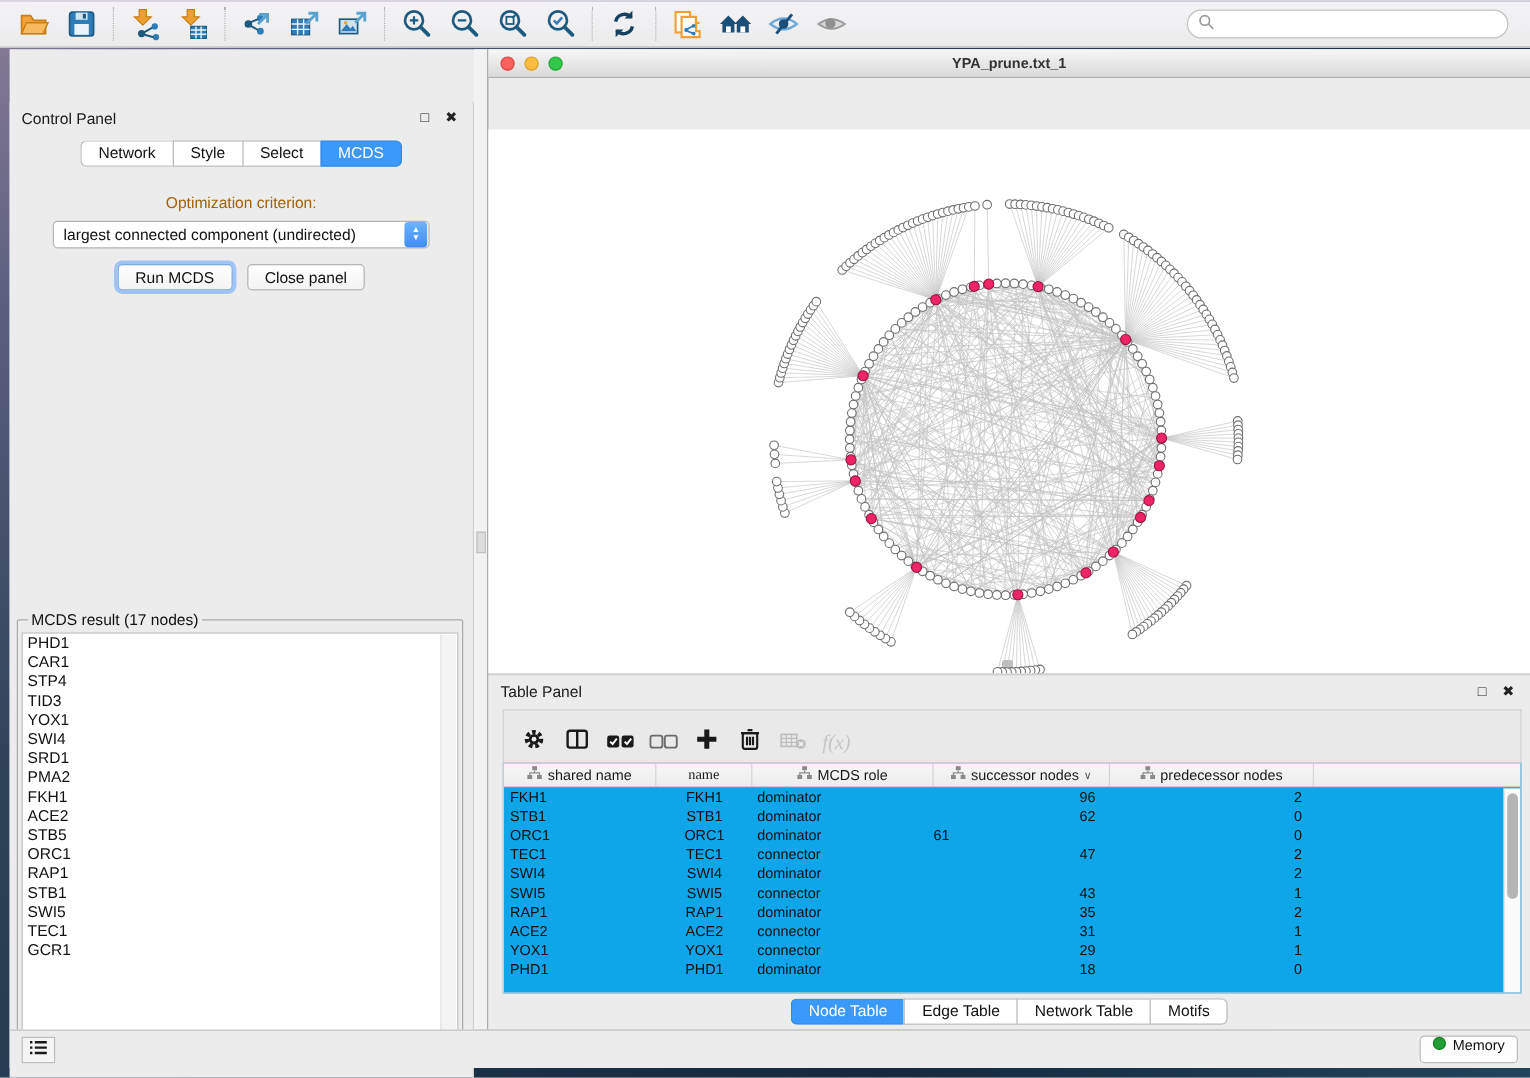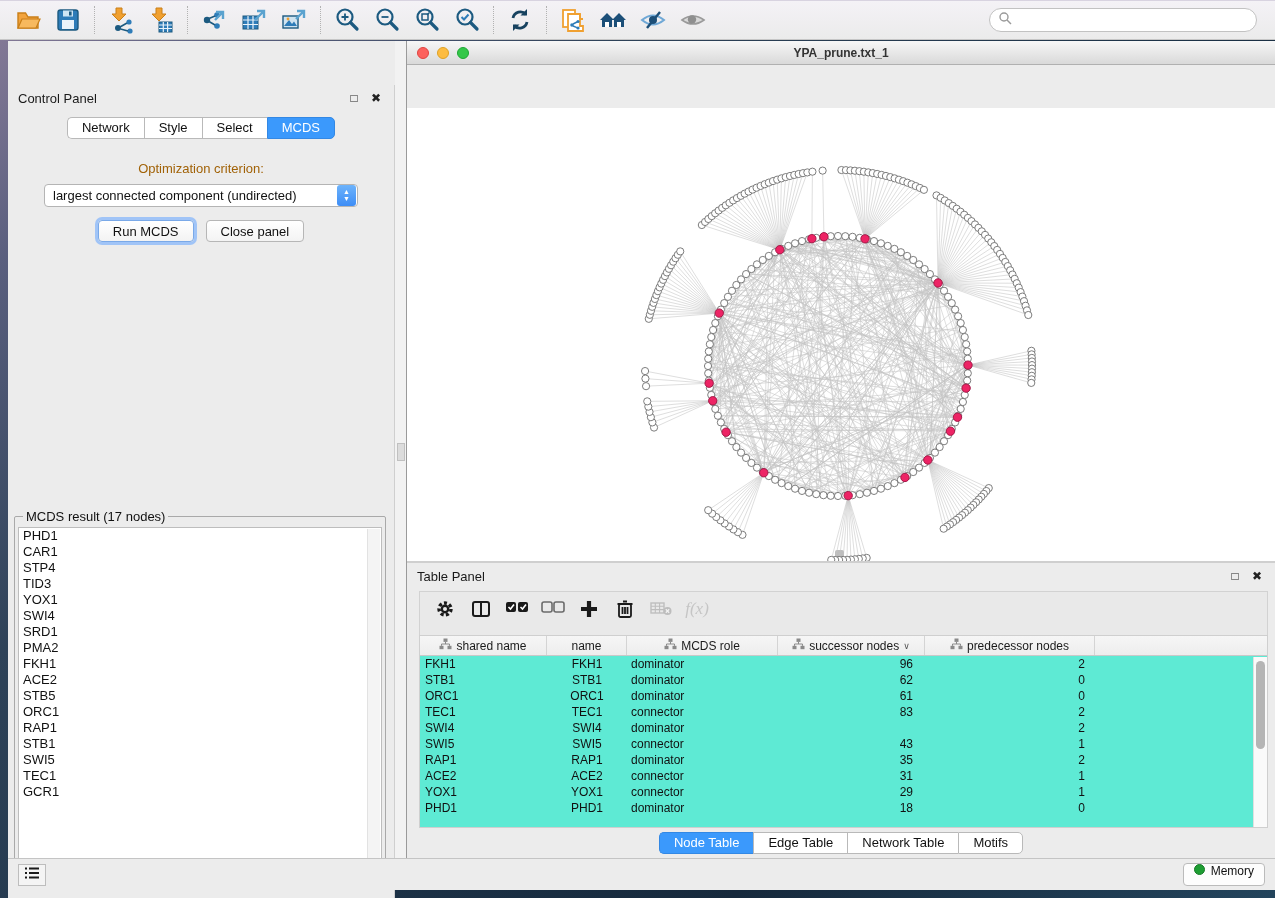--- a/index.html
+++ b/index.html
@@ -83,24 +83,24 @@
   .net-canvas { flex:1; background:#fff; position:relative; overflow:hidden; }
   .net-canvas svg { position:absolute; left:0; top:0; }
   .hscroll-thumb { position:absolute; left:428px; bottom:2px; width:9px; height:9px; background:#bdbdbd; border-radius:2px; }
 
   
   .tpanel { flex:1; background:#ececec; position:relative; display:flex; flex-direction:column; }
   .tp-toolbar {
     margin:2px 7px 0 12px; height:44px; background:#e9e9e9; border:1px solid #d2d2d2; border-bottom:none;
     display:flex; align-items:center; padding-left:10px; gap:6px;
   }
-  .tp-btn { width:30px; height:30px; border:none; background:transparent; display:flex; align-items:flex-start; justify-content:center; cursor:pointer; }
+  .tp-btn { width:30px; height:30px; border:none; background:transparent; display:flex; align-items:flex-end; justify-content:center; cursor:pointer; }
   .tp-btn.disabled { opacity:.45; cursor:default; }
   .fx { font-family:"Liberation Serif", serif; font-style:italic; font-size:17px; color:#9a9a9a; }
-  .tablewrap { margin:0 7px 0 12px; background:#5eead4; border:1px solid #cfcfcf; flex:1; position:relative; overflow:hidden; }
+  .tablewrap { margin:0 7px 0 12px; background:#0ea5e9; border:1px solid #cfcfcf; flex:1; position:relative; overflow:hidden; }
   .thead { display:flex; height:20px; background:linear-gradient(#f6f6f6,#ededed); border-bottom:1px solid #c9c9c9; }
   .th { display:flex; align-items:center; justify-content:center; gap:4px; font-size:12px; color:#1a1a1a; border-right:1px solid #d4d4d4; overflow:hidden; }
   .th .sort { font-size:9px; color:#555; }
   .trow { display:flex; height:16px; }
   .td { font-size:12px; color:#111; line-height:16px; overflow:hidden; white-space:nowrap; }
   .vscroll { position:absolute; top:21px; right:0; bottom:0; width:14px; background:#fafafa; border-left:1px solid #e0e0e0; }
   .vscroll .thumb { position:absolute; left:2px; top:4px; width:9px; height:88px; background:#b5b5b5; border-radius:5px; }
   .tp-tabs { height:30px; display:flex; justify-content:center; align-items:center; }
 
   
@@ -1290,21 +1290,21 @@
         <div class="thead" id="thead">
             <div class="th" style="width: 127px;">
               <span><svg width="13" height="12" viewBox="0 0 13 12">
                   <rect x="4.5" y="0.5" width="4" height="3.4" fill="#8a8a8a"></rect>
                   <rect x="0.5" y="7.8" width="4" height="3.4" fill="#8a8a8a"></rect>
                   <rect x="8.5" y="7.8" width="4" height="3.4" fill="#8a8a8a"></rect>
                   <path d="M6.5 4 L6.5 6 M2.5 7.8 L2.5 6 L10.5 6 L10.5 7.8" stroke="#8a8a8a" fill="none"></path>
                 </svg></span>
               <span>shared name</span>
             </div>
-            <div class="th" style="width: 80px;">
+            <div class="th" style="width: 80px; font-family: Liberation Serif, serif;">
               <span>name</span>
             </div>
             <div class="th" style="width: 151px;">
               <span><svg width="13" height="12" viewBox="0 0 13 12">
                   <rect x="4.5" y="0.5" width="4" height="3.4" fill="#8a8a8a"></rect>
                   <rect x="0.5" y="7.8" width="4" height="3.4" fill="#8a8a8a"></rect>
                   <rect x="8.5" y="7.8" width="4" height="3.4" fill="#8a8a8a"></rect>
                   <path d="M6.5 4 L6.5 6 M2.5 7.8 L2.5 6 L10.5 6 L10.5 7.8" stroke="#8a8a8a" fill="none"></path>
                 </svg></span>
               <span>MCDS role</span>
@@ -1342,28 +1342,28 @@
               <div class="td" style="width: 127px; text-align: left; padding-left: 5px;">STB1</div>
               <div class="td" style="width: 80px; text-align: center;">STB1</div>
               <div class="td" style="width: 151px; text-align: left; padding-left: 4px;">dominator</div>
               <div class="td" style="width: 147px; text-align: right; padding-right: 12px;">62</div>
               <div class="td" style="width: 170px; text-align: right; padding-right: 10px;">0</div>
             </div>
             <div class="trow">
               <div class="td" style="width: 127px; text-align: left; padding-left: 5px;">ORC1</div>
               <div class="td" style="width: 80px; text-align: center;">ORC1</div>
               <div class="td" style="width: 151px; text-align: left; padding-left: 4px;">dominator</div>
-              <div class="td" style="width: 147px; text-align: right; padding-right: 12px;">61</div>
+              <div class="td" style="width: 147px; text-align: left; padding-right: 12px;">61</div>
               <div class="td" style="width: 170px; text-align: right; padding-right: 10px;">0</div>
             </div>
             <div class="trow">
               <div class="td" style="width: 127px; text-align: left; padding-left: 5px;">TEC1</div>
               <div class="td" style="width: 80px; text-align: center;">TEC1</div>
               <div class="td" style="width: 151px; text-align: left; padding-left: 4px;">connector</div>
-              <div class="td" style="width: 147px; text-align: right; padding-right: 12px;">83</div>
+              <div class="td" style="width: 147px; text-align: right; padding-right: 12px;">47</div>
               <div class="td" style="width: 170px; text-align: right; padding-right: 10px;">2</div>
             </div>
             <div class="trow">
               <div class="td" style="width: 127px; text-align: left; padding-left: 5px;">SWI4</div>
               <div class="td" style="width: 80px; text-align: center;">SWI4</div>
               <div class="td" style="width: 151px; text-align: left; padding-left: 4px;">dominator</div>
               <div class="td" style="width: 147px; text-align: right; padding-right: 12px; margin-top: 23px;">46</div>
               <div class="td" style="width: 170px; text-align: right; padding-right: 10px;">2</div>
             </div>
             <div class="trow">

